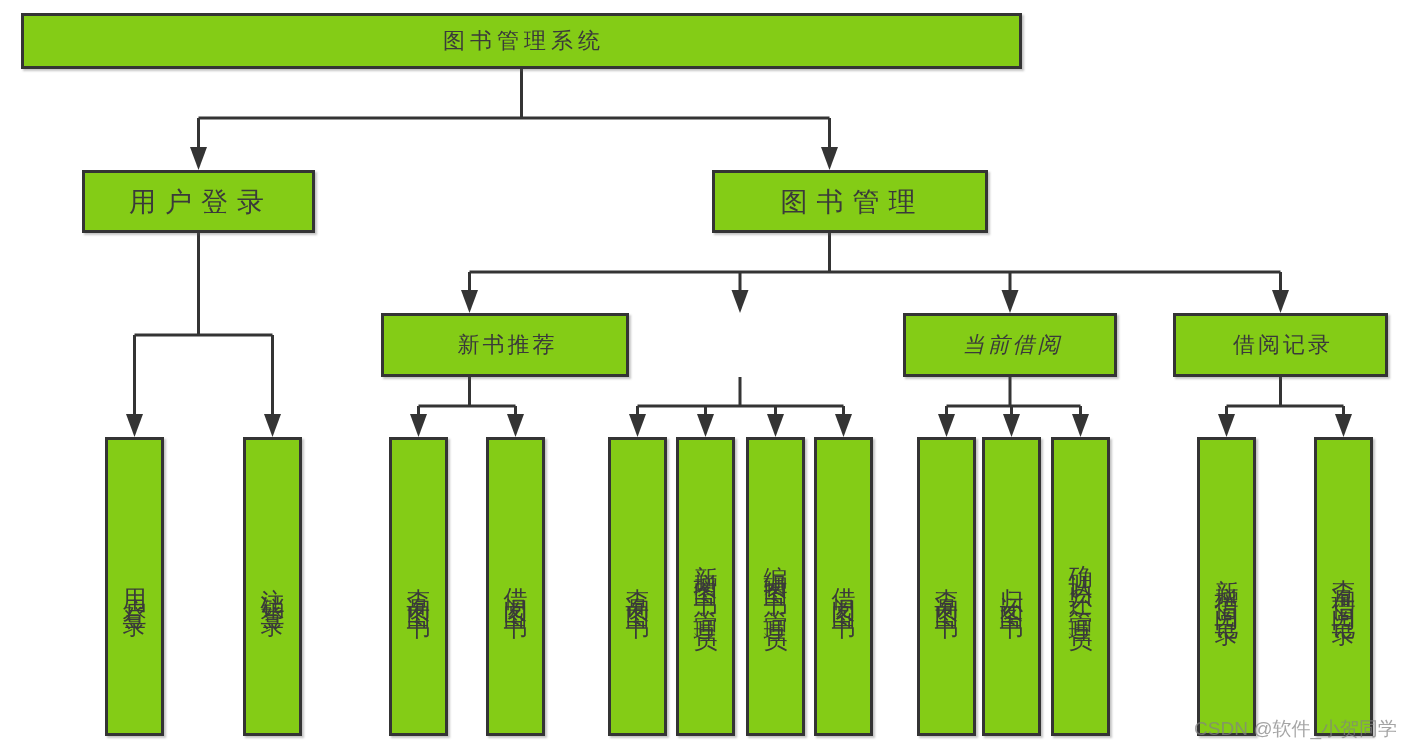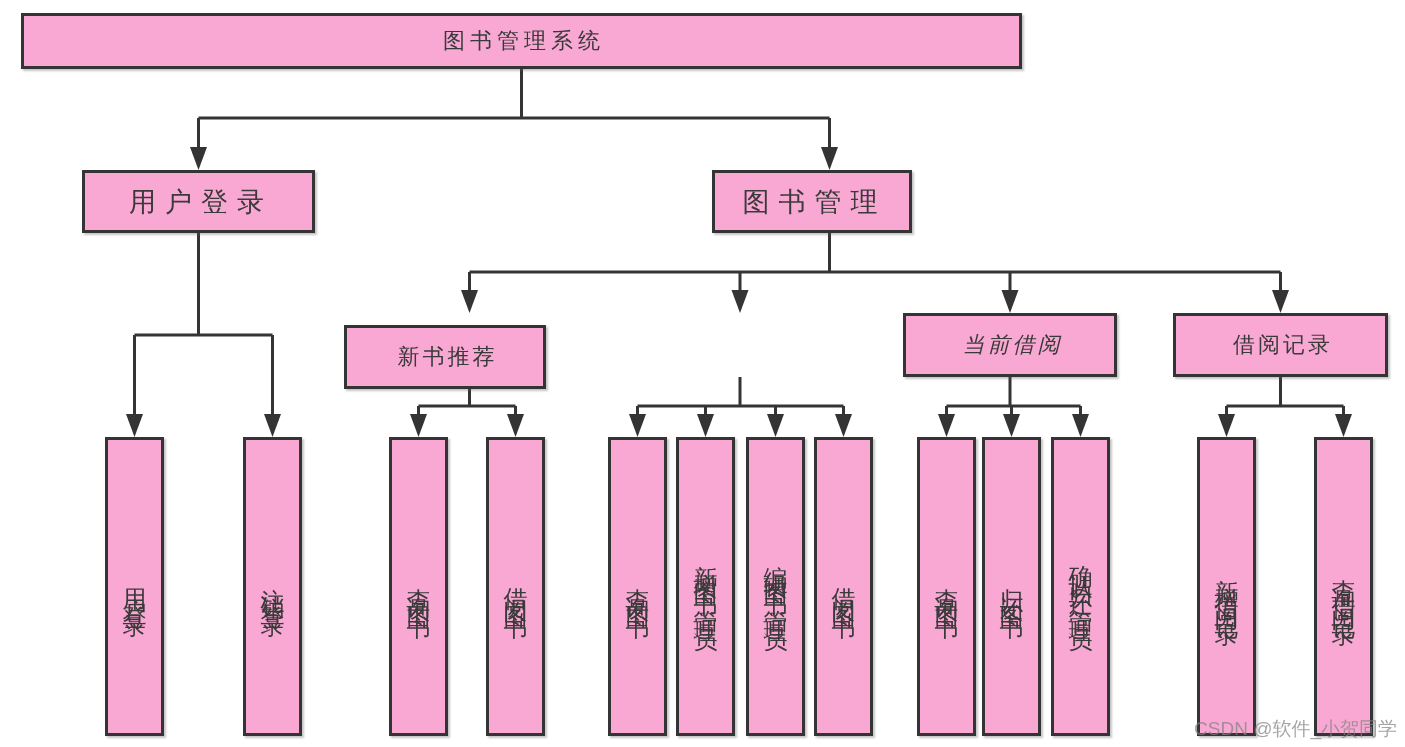--- a/index.html
+++ b/index.html
@@ -19,44 +19,44 @@
     position: absolute;
     left: 0;
     top: 0;
     width: 1405px;
     height: 747px;
     pointer-events: none;
   }
   .box {
     position: absolute;
     box-sizing: border-box;
-    background: #f9a8d4;
+    background: #84cc16;
     border: 3px solid #343434;
     color: #3a3a3a;
     display: flex;
     align-items: center;
     justify-content: center;
     box-shadow: 2px 2px 2px rgba(90,90,90,0.35);
     z-index: 2;
   }
   .lvl1 {
     left: 21px; top: 13px; width: 1001px; height: 56px;
     font-size: 22px; letter-spacing: 5px;
   }
   .lvl2 {
     top: 170px; height: 63px;
     font-size: 27px; letter-spacing: 9px;
   }
   .lvl2-a { left: 82px;  width: 233px; }
-  .lvl2-b { left: 712px; width: 200px; }
+  .lvl2-b { left: 712px; width: 276px; }
   .lvl3 {
     top: 313px; height: 64px;
     font-size: 22px; letter-spacing: 3px;
   }
-  .lvl3-a { left: 344px;  width: 202px; margin-top: 12px; }
+  .lvl3-a { left: 381px;  width: 248px; }
   .lvl3-b { left: 633px;  width: 214px; }
   .lvl3-c { left: 903px;  width: 214px; font-style: italic; }
   .lvl3-d { left: 1173px; width: 215px; }
   .leaf {
     top: 437px; height: 299px; width: 59px;
   }
   .leaf .vtext {
     writing-mode: vertical-rl;
     text-orientation: mixed;
     font-size: 24px;

